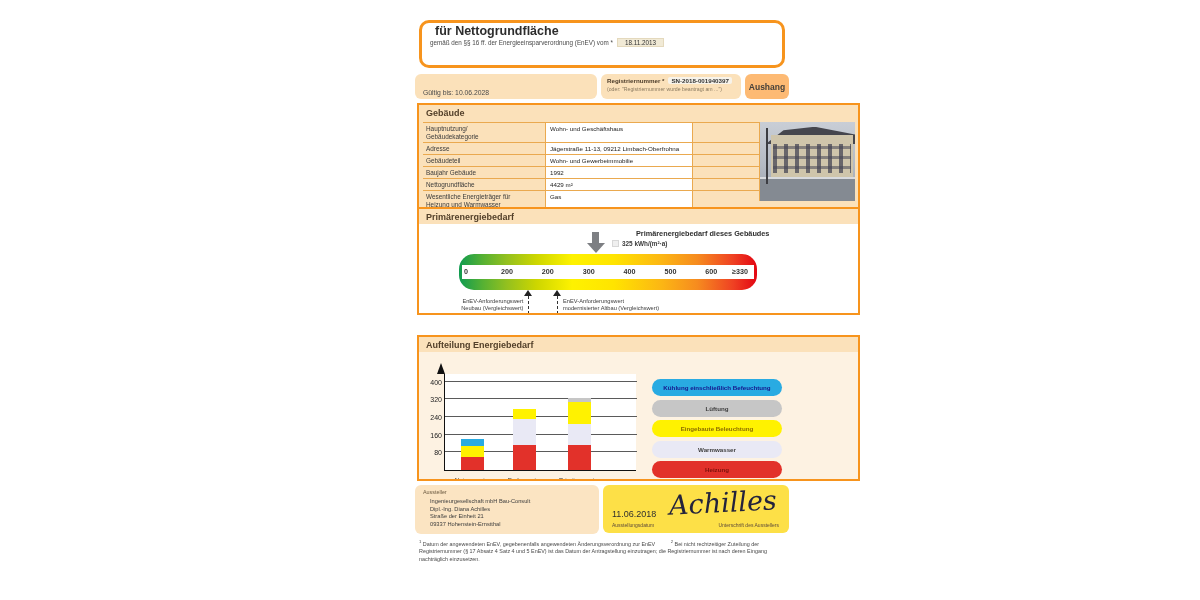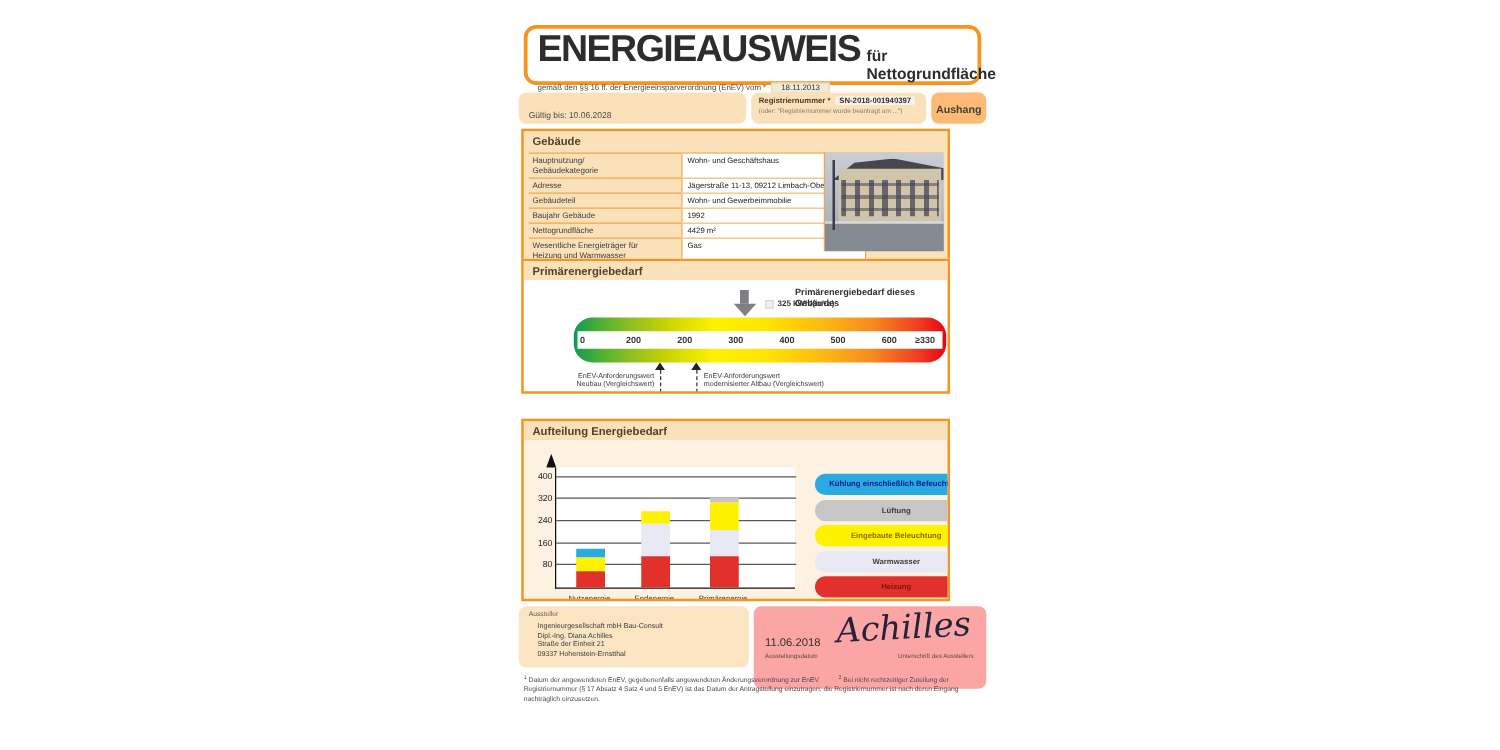--- a/index.html
+++ b/index.html
@@ -22,21 +22,21 @@
   .strip-mid { left:186px; width:140px; padding:3px 6px; }
   .reg-line { display:flex; align-items:center; gap:4px; }
   .reg-label { font-size:6.2px; font-weight:bold; color:#4a3a28; white-space:nowrap; }
   .reg-value { background:#f7f3ea; border-radius:2px; padding:0 3px; font-size:6.2px; font-weight:bold; color:#333; white-space:nowrap; }
   .reg-alt { font-size:5.2px; color:#8a7a60; margin-top:2px; }
   .aushang-box { position:absolute; left:330px; top:60px; width:44px; height:25px; background:#fdba74;
     border-radius:6px; display:flex; align-items:center; justify-content:center;
     font-size:8.5px; font-weight:bold; color:#45403a; }
 
   
-  .section { position:absolute; left:2px; width:343px; border:2.5px solid #f7941d; border-radius:0; overflow:hidden; }
+  .section { position:absolute; left:2px; width:443px; border:2.5px solid #f7941d; border-radius:0; overflow:hidden; }
   .section-title { background:#fbe1ba; font-size:9px; font-weight:bold; color:#53402a; padding:3px 7px 2px 7px; }
 
   
   .sec-building { top:89px; height:113px; background:#fbe1ba; }
   .btable { position:absolute; left:4px; right:4px; top:17px; border-top:1px solid #eaa94f; }
   .brow { display:flex; border-bottom:1px solid #eaa94f; }
   .bcell-label { width:122px; font-size:6.4px; color:#3a3a3a; padding:1.5px 3px; white-space:pre-line; line-height:1.25; }
   .bcell-value { background:#fff; border-left:1px solid #eaa94f; border-right:1px solid #eaa94f;
     font-size:6.2px; color:#222; padding:1.5px 4px; line-height:1.25; }
   .val-short { width:148px; }
@@ -83,39 +83,38 @@
   .bar-seg { width:100%; }
   .xlabel { position:absolute; top:139px; transform:translateX(-50%); font-size:6.2px; color:#333; }
   .legend { position:absolute; left:233px; top:42px; width:130px; }
   .legend-pill { height:17px; border-radius:9px; margin-bottom:3.6px; display:flex; align-items:center; justify-content:center;
     font-size:6.2px; font-weight:bold; }
 
   
   .footer-left { position:absolute; left:0; top:471px; width:184px; height:49px; background:#fbe4c2; border-radius:6px; padding:4px 8px; }
   .issuer-label { font-size:5.4px; color:#6b5a40; }
   .issuer-lines { margin-top:3px; margin-left:7px; font-size:5.7px; color:#3d3d3d; line-height:1.32; white-space:pre-line; }
-  .footer-right { position:absolute; left:188px; top:471px; width:186px; height:66px; background:#fca5a5; border-radius:6px; }
+  .footer-right { position:absolute; left:188px; top:471px; width:186px; height:48px; background:#fde047; border-radius:6px; }
   .issue-date { position:absolute; left:9px; top:24px; font-size:9px; color:#2f2f2f; }
   .issue-date-label { position:absolute; left:9px; top:37px; font-size:5px; color:#5d4a3a; }
   .signature { position:absolute; right:12px; top:2px; font-family:"DejaVu Serif", serif; font-style:italic;
     font-size:27px; color:#23233c; transform:rotate(-3deg); }
   .signature-label { position:absolute; right:10px; top:37px; font-size:5px; color:#5d4a3a; }
 
   .footnotes { position:absolute; left:4px; top:525px; width:368px; font-size:5.4px; color:#4a4a4a; line-height:1.4; }
   .footnotes sup { font-size:4.2px; }
   .fn2 { margin-left:14px; }
 </style>
 </head>
 <body>
 
 <div class="doc">
 
   <div class="header-box">
     <div class="title-row">
-      <span class="main-title">ENERGIEAUSWEIS</span>
       <span class="sub-title">für Nettogrundfläche</span>
     </div>
     <div class="law-line">
       <span>gemäß den §§ 16 ff. der Energieeinsparverordnung (EnEV) vom *</span>
       <span class="law-date">18.11.2013</span>
     </div>
   </div>
 
   <div class="strip strip-left">
     <span class="valid-until">Gültig bis: 10.06.2028</span>

